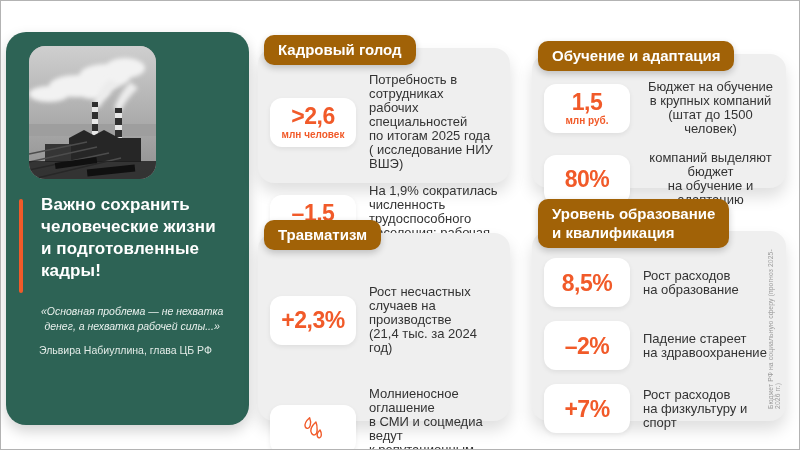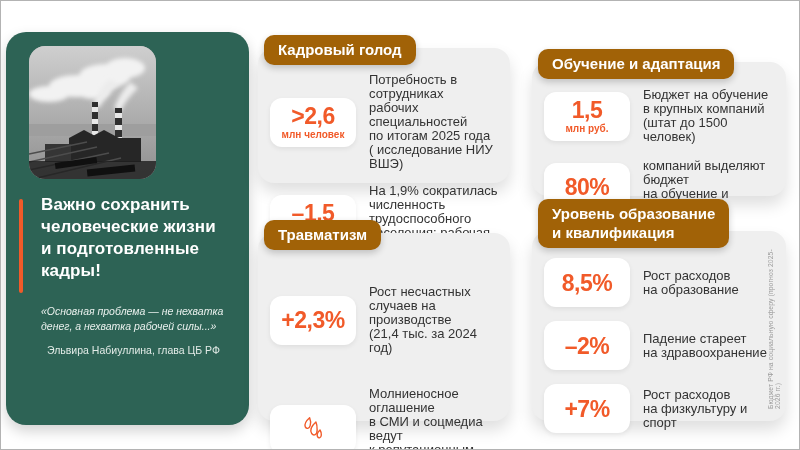--- a/index.html
+++ b/index.html
@@ -19,27 +19,27 @@
     border-radius:16px; overflow:hidden; background:#9a9a9a;
   }
   .title-wrap{position:absolute; left:13px; top:162px; display:flex;}
   .accent-bar{width:4px; height:94px; background:#f15a29; border-radius:2px; margin-top:5px; flex:none;}
   .panel-title{
     margin-left:18px; color:#ffffff; font-size:17px; font-weight:bold;
     line-height:22px; white-space:pre-line; letter-spacing:.1px;
   }
   .panel-quote{
     position:absolute; left:35px; top:272px; color:#e9f0ed; font-size:10.5px;
-    font-style:italic; line-height:15px; white-space:pre-line;
-  }
-  .panel-attr{position:absolute; left:41px; top:312px; color:#e2ebe7; font-size:10.5px;}
+    font-style:italic; line-height:15px; white-space:pre-line;text-align:center;
+  }
+  .panel-attr{position:absolute; left:33px; top:312px; color:#e2ebe7; font-size:10.5px;}
   
   .card{position:absolute; background:#efefef; border-radius:16px; box-shadow:0 9px 16px rgba(0,0,0,.13);}
   .card1{left:257px; top:47px;  width:252px; height:135px;}
-  .card2{left:531px; top:61px;  width:254px; height:134px;}
+  .card2{left:531px; top:53px;  width:254px; height:134px;text-align:center;}
   .card3{left:257px; top:232px; width:252px; height:188px;}
   .card4{left:531px; top:230px; width:254px; height:190px;}
   .badge{
     position:absolute; left:6px; top:-13px; background:#a16207; color:#fff;
     font-weight:bold; font-size:15px; line-height:19px; padding:5px 14px 6px;
     border-radius:10px; box-shadow:0 3px 7px rgba(0,0,0,.20); white-space:pre-line;
   }
   .card4 .badge{top:-32px;}
   .rows{position:absolute; left:12px; right:8px; display:flex; flex-direction:column;}
   .card1 .rows{top:25px; gap:13px;}

